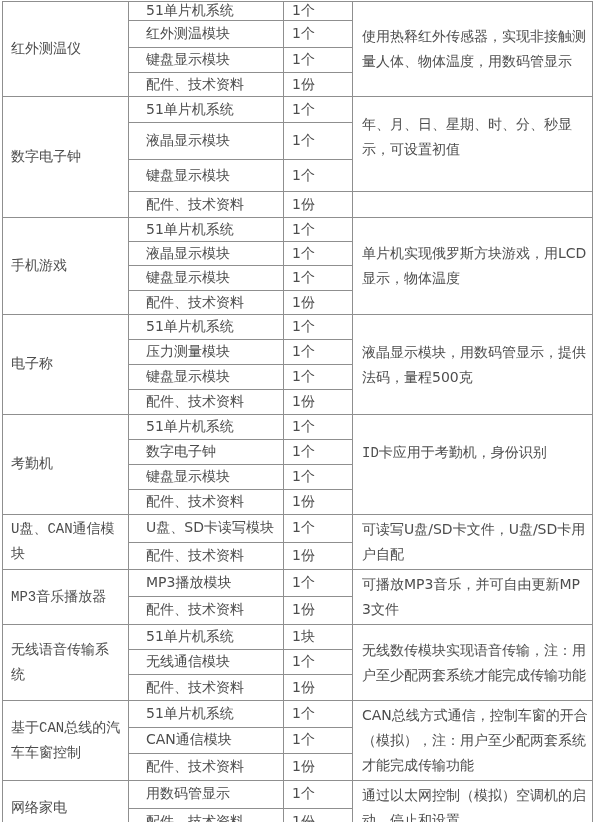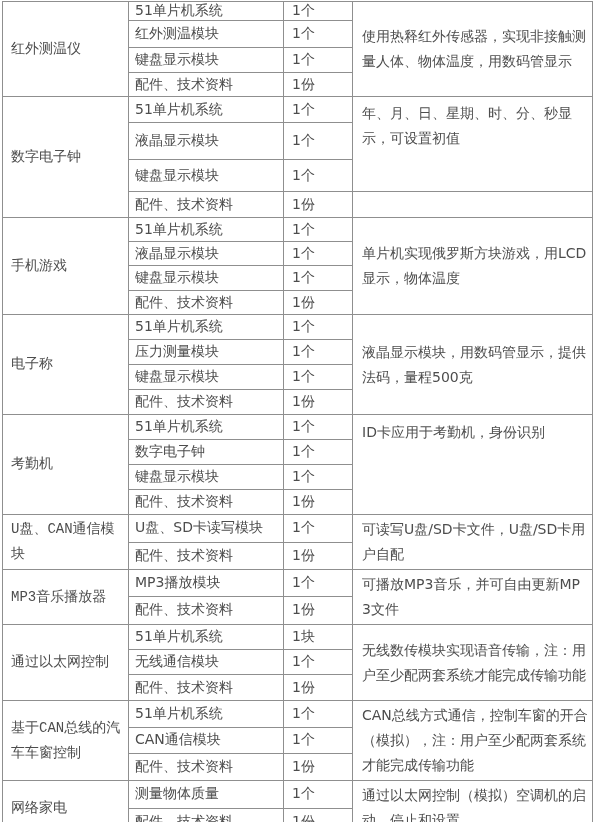--- a/index.html
+++ b/index.html
@@ -24,30 +24,30 @@
     overflow:hidden;
     background:#ffffff;
   }
   td.name{
     padding:0 6px 0 8px;
     vertical-align:middle;
     line-height:25px;
     word-break:break-all;
     font-family:Liberation Mono, monospace;
   }
-  td.comp{padding-left:6px;vertical-align:middle;white-space:nowrap;}
+  td.comp{padding-left:17px;vertical-align:middle;white-space:nowrap;}
   td.qty{padding-left:8px;vertical-align:middle;white-space:nowrap;}
   td.desc{
     padding:2px 4px 2px 9px;
     vertical-align:middle;
     line-height:25px;
     word-break:break-all;
   }
-  td.desc.vtop{vertical-align:top;padding-top:4px;}
-  td.desc.vtoppad{vertical-align:top;padding-top:5px;}
+  td.desc.vtop{vertical-align:top;padding-top:15px;}
+  td.desc.vtoppad{vertical-align:top;padding-top:26px;font-family:Liberation Mono, monospace;}
   
   tr.rh19{height:19px}tr.rh23{height:23px}
   tr.rh24{height:24px}tr.rh25{height:25px}tr.rh26{height:26px}
   tr.rh27{height:27px}tr.rh32{height:32px}tr.rh37{height:37px}
 </style>
 </head>
 <body>
 
 <div class="page">
   <table class="kits">
@@ -185,21 +185,21 @@
         <td class="desc" rowspan="2">可播放MP3音乐，并可自由更新MP3文件</td>
       </tr>
       <tr class="rh26">
         <td class="comp">配件、技术资料</td>
         <td class="qty">1份</td>
       </tr>
     </tbody>
 
     <tbody>
       <tr class="rh25">
-        <td class="name" rowspan="3">通过以太网控制</td>
+        <td class="name" rowspan="3">无线语音传输系统</td>
         <td class="comp">51单片机系统</td>
         <td class="qty">1块</td>
         <td class="desc" rowspan="3">无线数传模块实现语音传输，注：用户至少配两套系统才能完成传输功能</td>
       </tr>
       <tr class="rh25">
         <td class="comp">无线通信模块</td>
         <td class="qty">1个</td>
       </tr>
       <tr class="rh26">
         <td class="comp">配件、技术资料</td>
@@ -220,21 +220,21 @@
       </tr>
       <tr class="rh25">
         <td class="comp">配件、技术资料</td>
         <td class="qty">1份</td>
       </tr>
     </tbody>
 
     <tbody>
       <tr class="rh23">
         <td class="name" rowspan="2">网络家电</td>
-        <td class="comp">测量物体质量</td>
+        <td class="comp">用数码管显示</td>
         <td class="qty">1个</td>
         <td class="desc" rowspan="2">通过以太网控制（模拟）空调机的启动、停止和设置</td>
       </tr>
       <tr class="rh23">
         <td class="comp">配件、技术资料</td>
         <td class="qty">1份</td>
       </tr>
     </tbody>
 
   </table>

